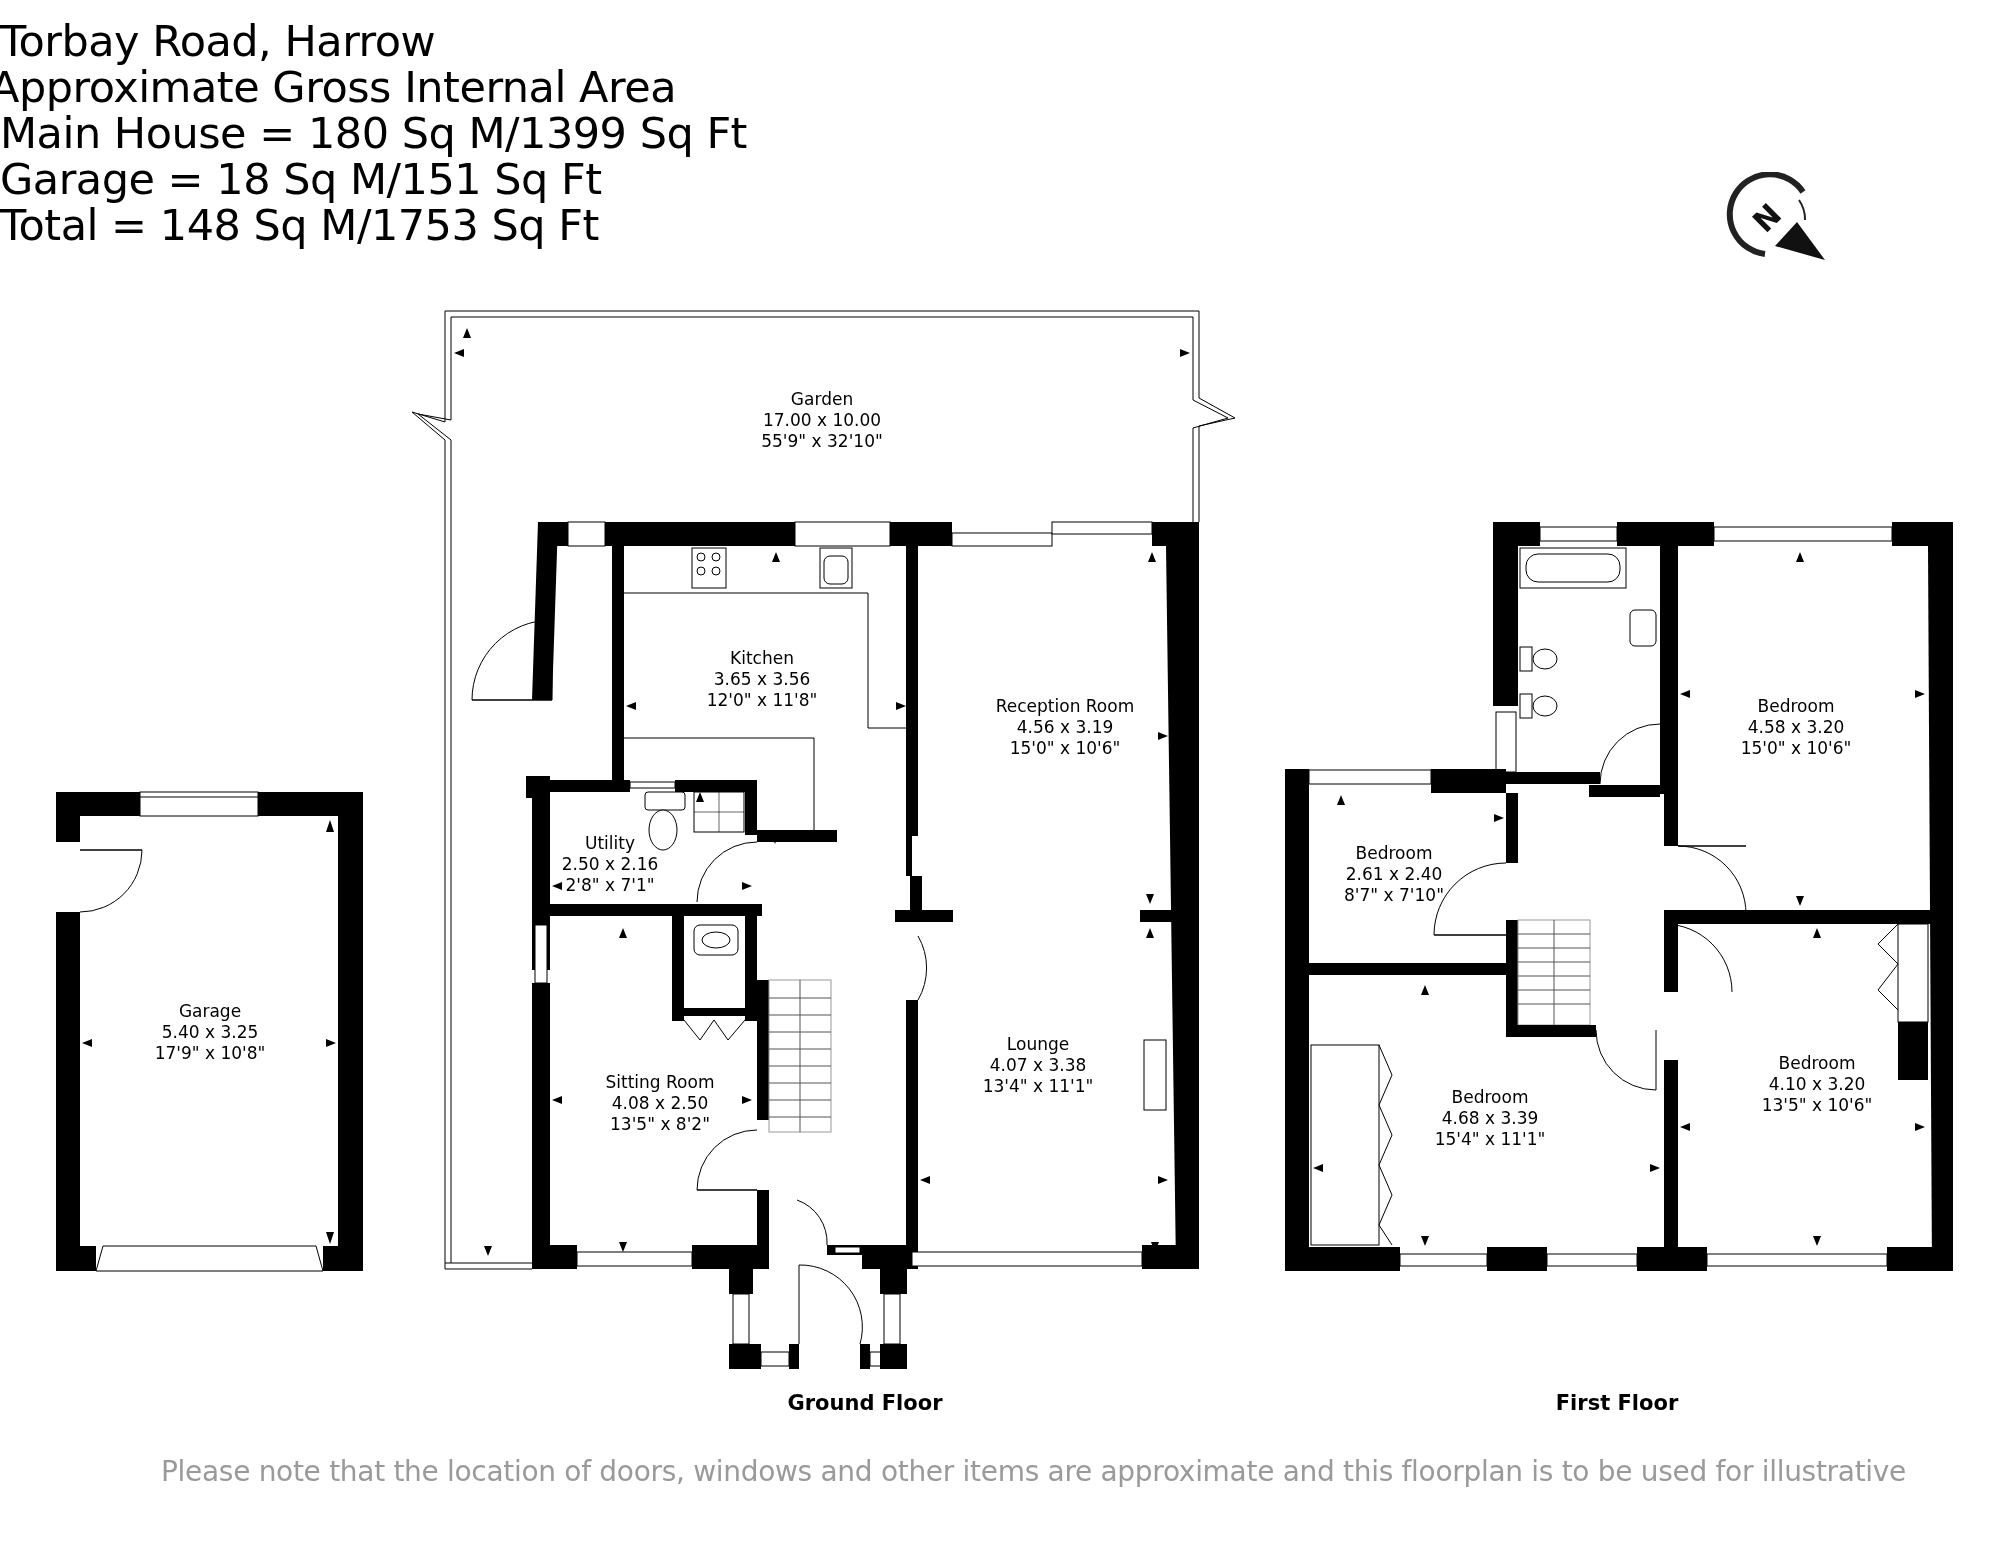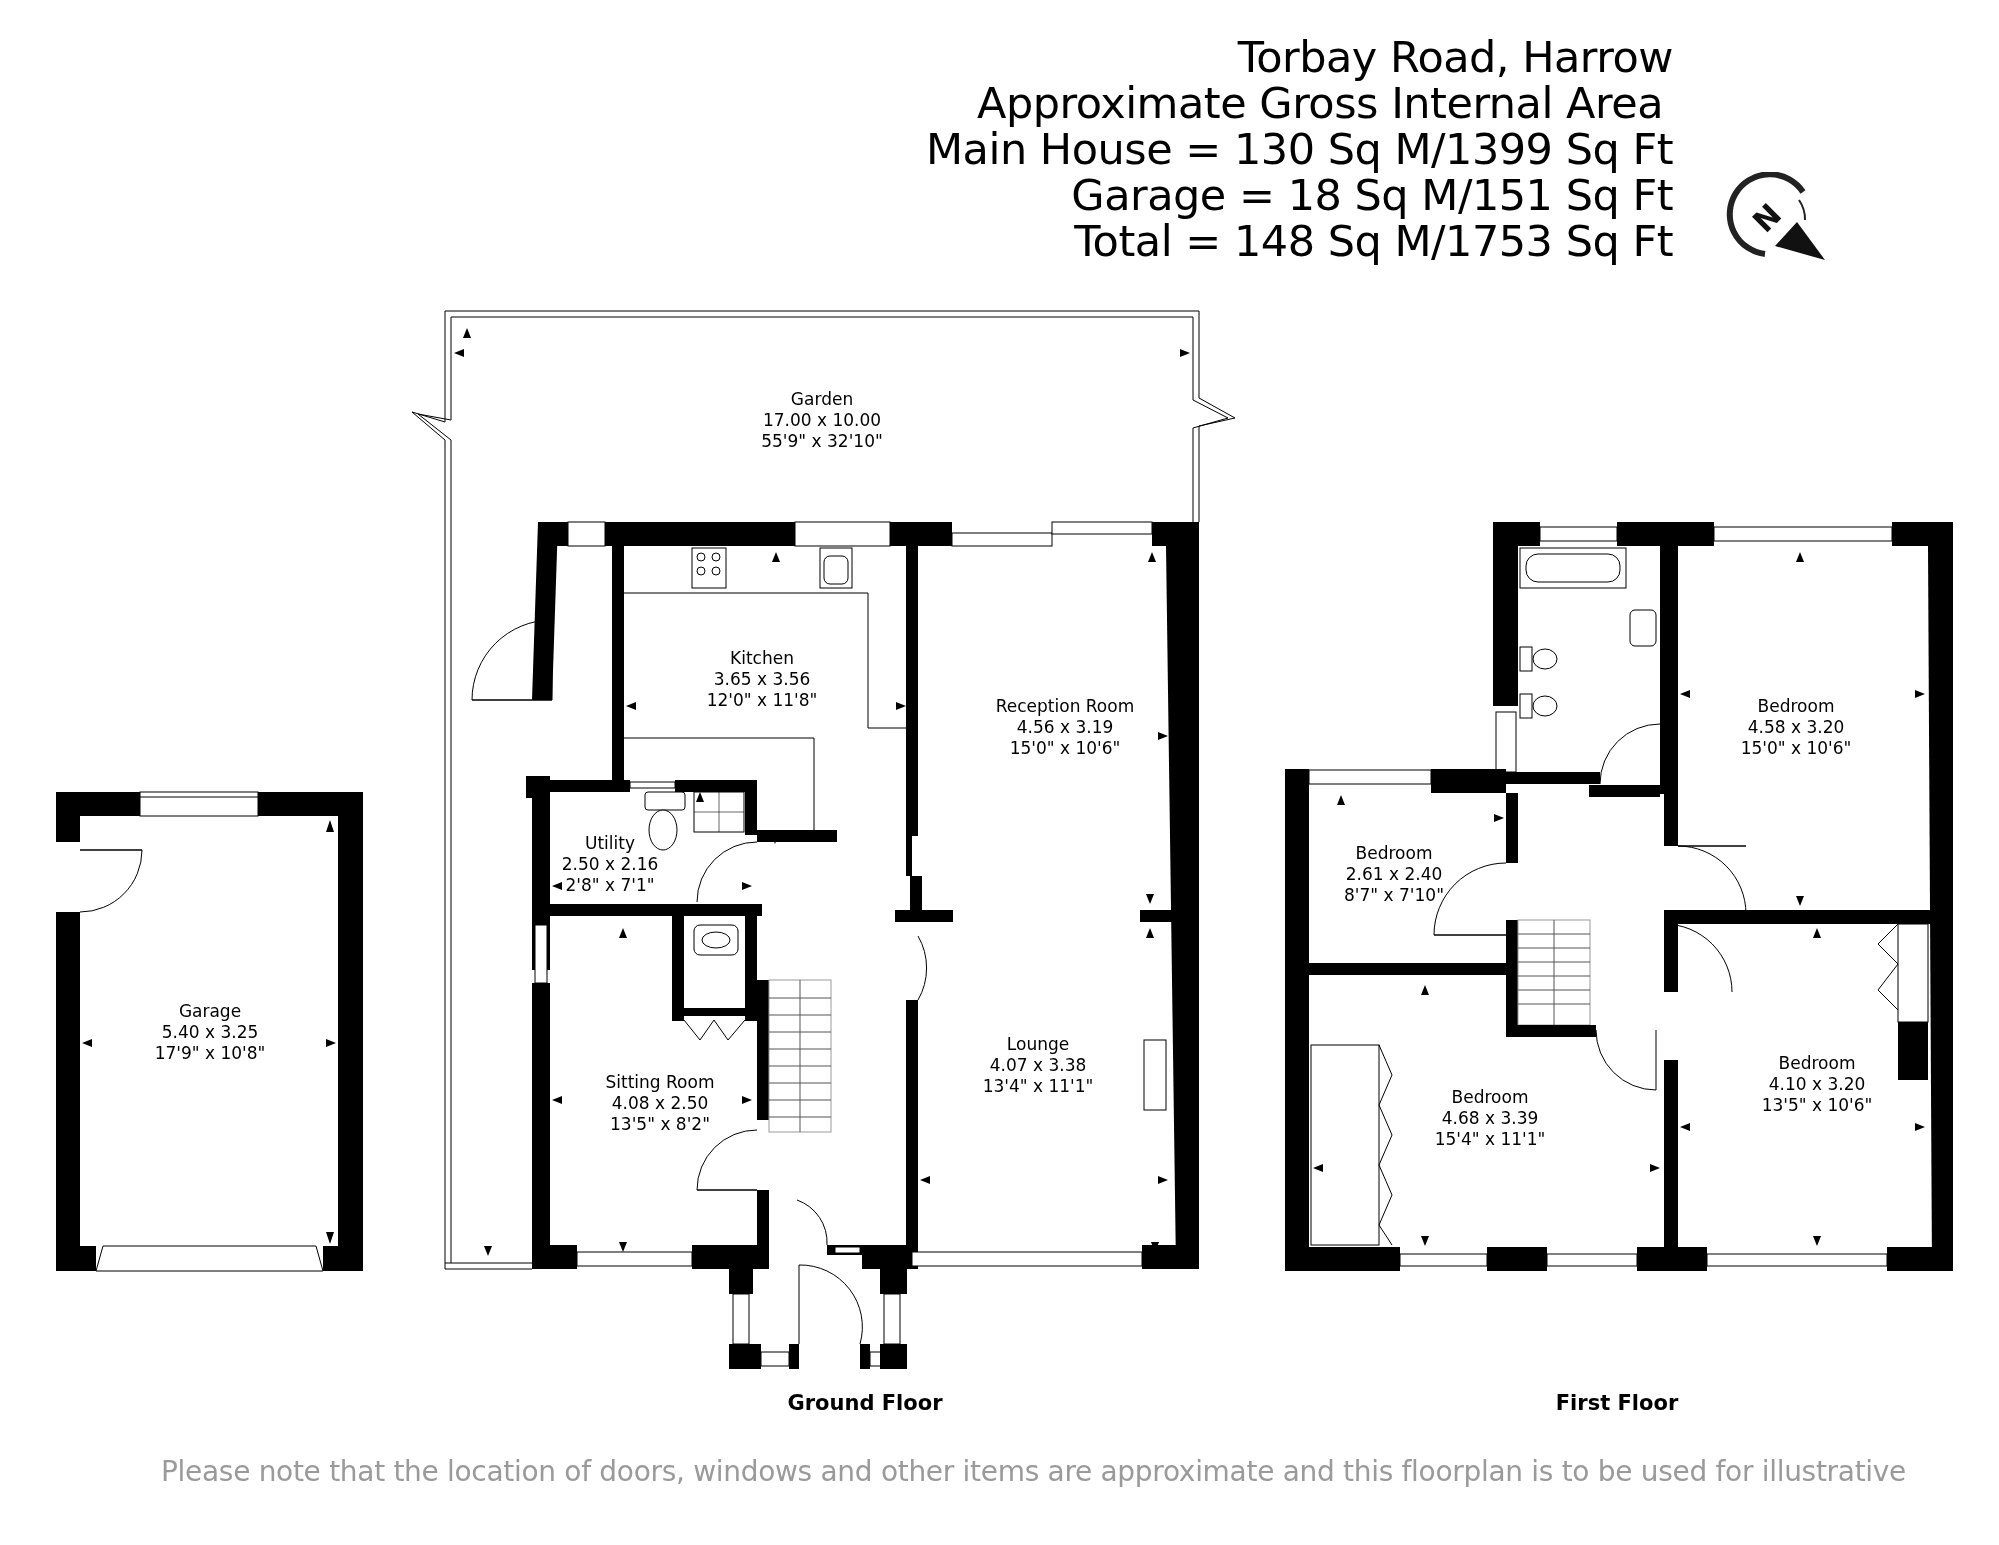--- a/index.html
+++ b/index.html
@@ -1,33 +1,33 @@
 <!DOCTYPE html>
 <html><head>
 <meta charset="utf-8">
 <style>
   html, body { margin:0; padding:0; background:#ffffff; }
   body { width:1999px; height:1545px; position:relative; overflow:hidden; font-family:"DejaVu Sans", sans-serif; color:#000; }
-  .header { position:absolute; left:0; top:34px; width:1673px; text-align:right; }
+  .header { position:absolute; left:0; top:18px; width:1673px; text-align:left; }
   .header .line { font-size:43px; line-height:46px; letter-spacing:-0.5px; white-space:nowrap; }
   .header .l2 { position:relative; left:-10px; }
   #plan { position:absolute; left:0; top:0; }
   .room-label { font-family:"DejaVu Sans", sans-serif; font-size:17px; fill:#000; text-anchor:middle; }
   .floor-label { font-family:"DejaVu Sans", sans-serif; font-size:21px; font-weight:bold; fill:#000; text-anchor:middle; }
   .disclaimer { position:absolute; left:0; top:1452px; width:1999px; text-align:center; color:#9a9a9a; font-size:28px; line-height:40px; letter-spacing:-0.3px;padding-left:34px; }
   .disclaimer span { display:block; }
   .compass { position:absolute; left:1725px; top:172px; width:110px; height:95px; }
 </style>
 </head>
 <body>
 
 <div class="header">
   <div class="line">Torbay Road, Harrow</div>
   <div class="line l2">Approximate Gross Internal Area</div>
-  <div class="line">Main House = 130 Sq M/1399 Sq Ft</div>
+  <div class="line">Main House = 180 Sq M/1399 Sq Ft</div>
   <div class="line">Garage = 18 Sq M/151 Sq Ft</div>
   <div class="line">Total = 148 Sq M/1753 Sq Ft</div>
 </div>
 
 <svg class="compass" viewBox="0 0 110 95">
   <path d="M78 20 A 40 40 0 1 0 40 82" fill="none" stroke="#222" stroke-width="6"></path>
   <path d="M74 28 A 34 34 0 0 1 80 48" fill="none" stroke="#222" stroke-width="2"></path>
   <polygon points="72,50 100,88 50,74" fill="#111"></polygon>
   <g transform="translate(42,46) rotate(-45)">
     <text x="0" y="0" font-family="DejaVu Sans, sans-serif" font-weight="bold" font-size="30" text-anchor="middle" dominant-baseline="central" fill="#111">N</text>

